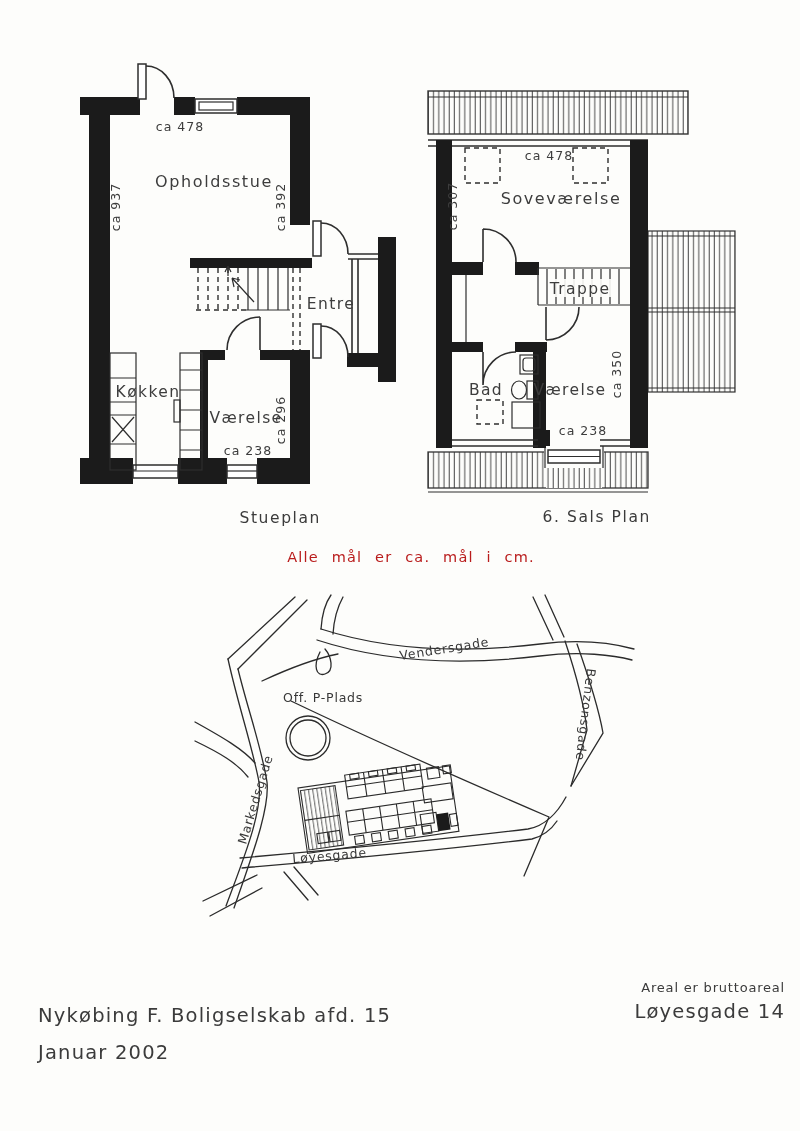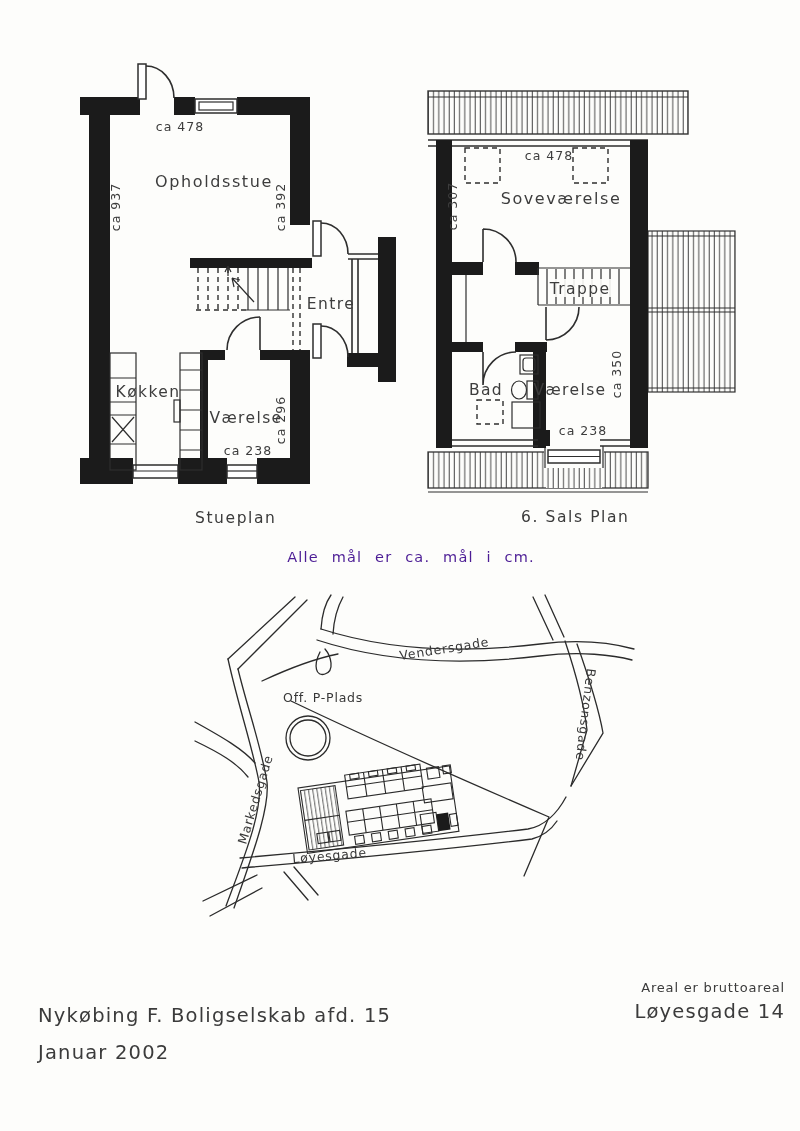--- a/index.html
+++ b/index.html
@@ -11,22 +11,22 @@
   .t-room-lg{font-size:16px;letter-spacing:1.6px;}
   .t-dim{font-size:12.5px;letter-spacing:1px;}
   .t-map{font-size:12.5px;letter-spacing:0.8px;fill:#383838;}
   .wall{fill:#1b1b1b;stroke:none;}
   .thin{stroke:#2e2e2e;stroke-width:1.6;fill:none;}
   .thin2{stroke:#2e2e2e;stroke-width:1.2;fill:none;}
   .dash{stroke:#2e2e2e;stroke-width:1.4;fill:none;stroke-dasharray:5 4;}
   .white{fill:#fff;stroke:#2e2e2e;stroke-width:1.5;}
   .road{stroke:#2b2b2b;stroke-width:1.3;fill:none;stroke-linecap:round;}
   .bld{stroke:#2b2b2b;stroke-width:1.1;fill:none;}
-  .caption{position:absolute;text-align:left;font-size:15.5px;letter-spacing:1.6px;color:#3b3b3b;}
-  .note{position:absolute;text-align:center;font-size:14.5px;letter-spacing:1.2px;word-spacing:7px;color:#4c1d95;}
+  .caption{position:absolute;text-align:right;font-size:15.5px;letter-spacing:1.6px;color:#3b3b3b;}
+  .note{position:absolute;text-align:center;font-size:14.5px;letter-spacing:1.2px;word-spacing:7px;color:#b91c1c;}
   .ftxt{position:absolute;font-size:19.5px;letter-spacing:1.2px;color:#3b3b3b;white-space:nowrap;}
   .fsmall{font-size:13px;letter-spacing:0.8px;}
   .fright{text-align:right;}
   .hand{color:#3e3ea8;font-size:24px;line-height:1;}
 </style>
 </head>
 <body>
 
 <div class="page">
 

